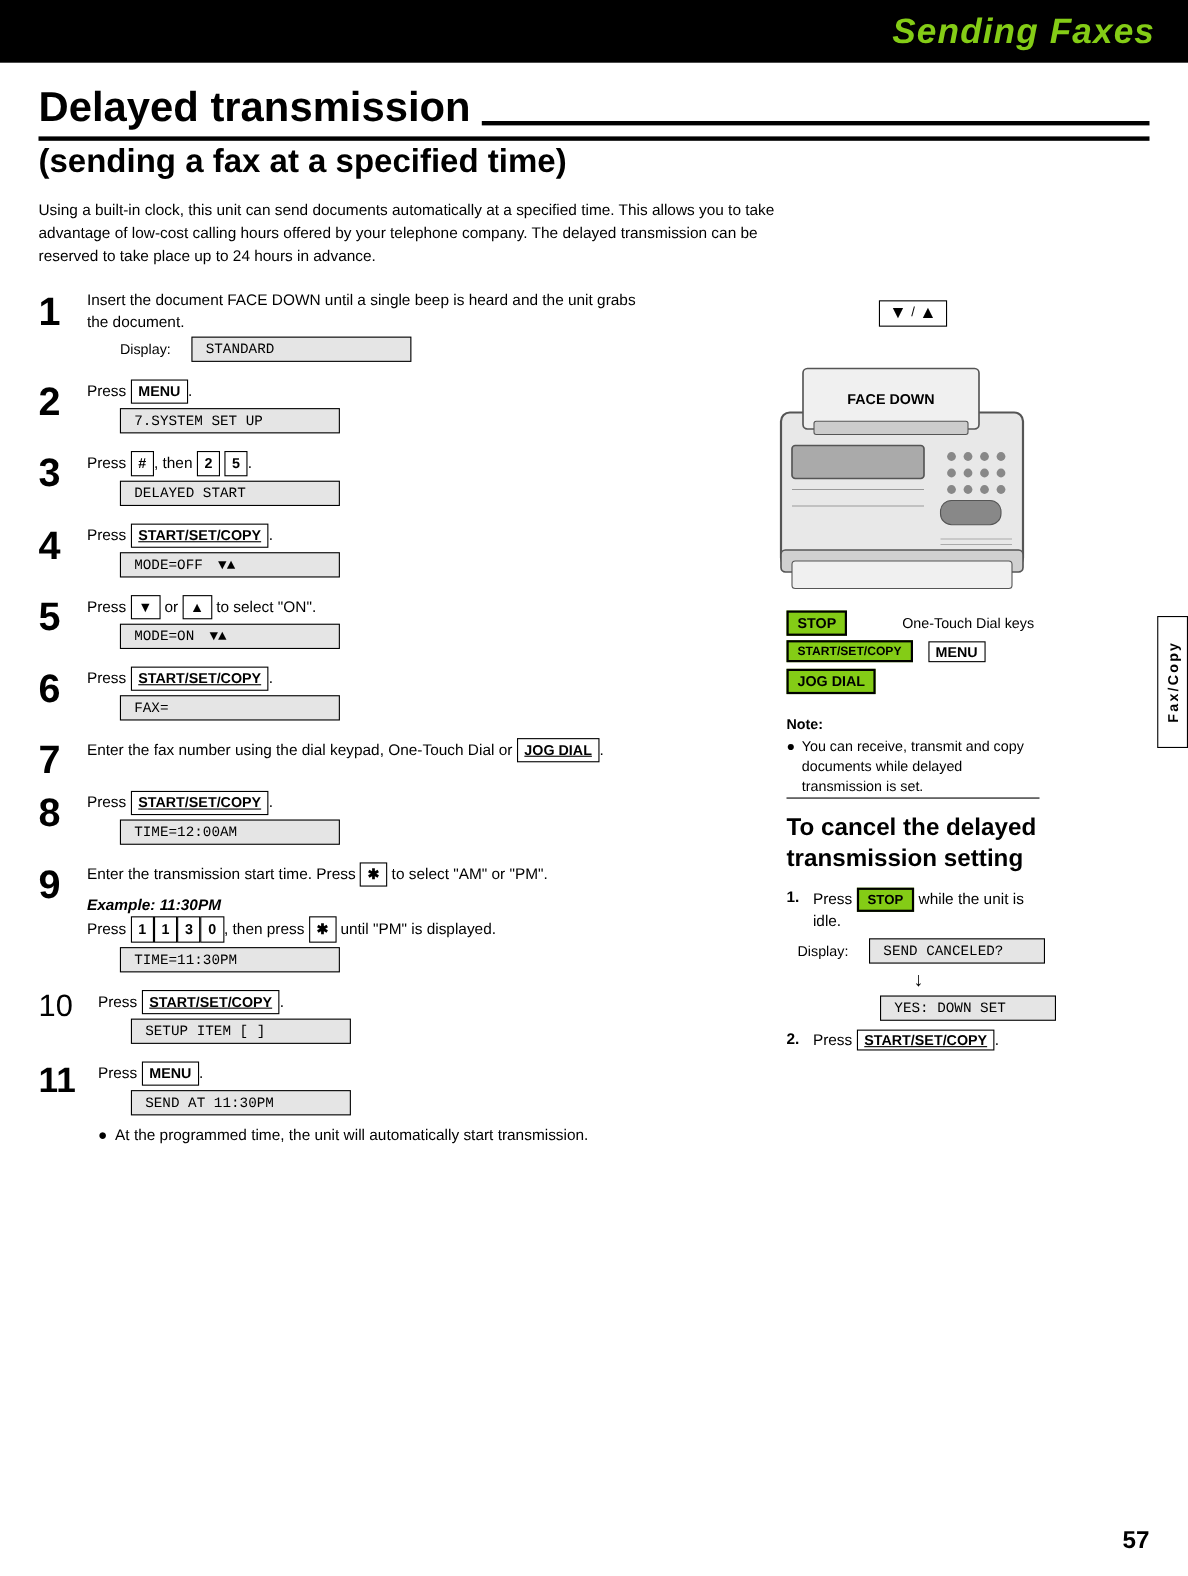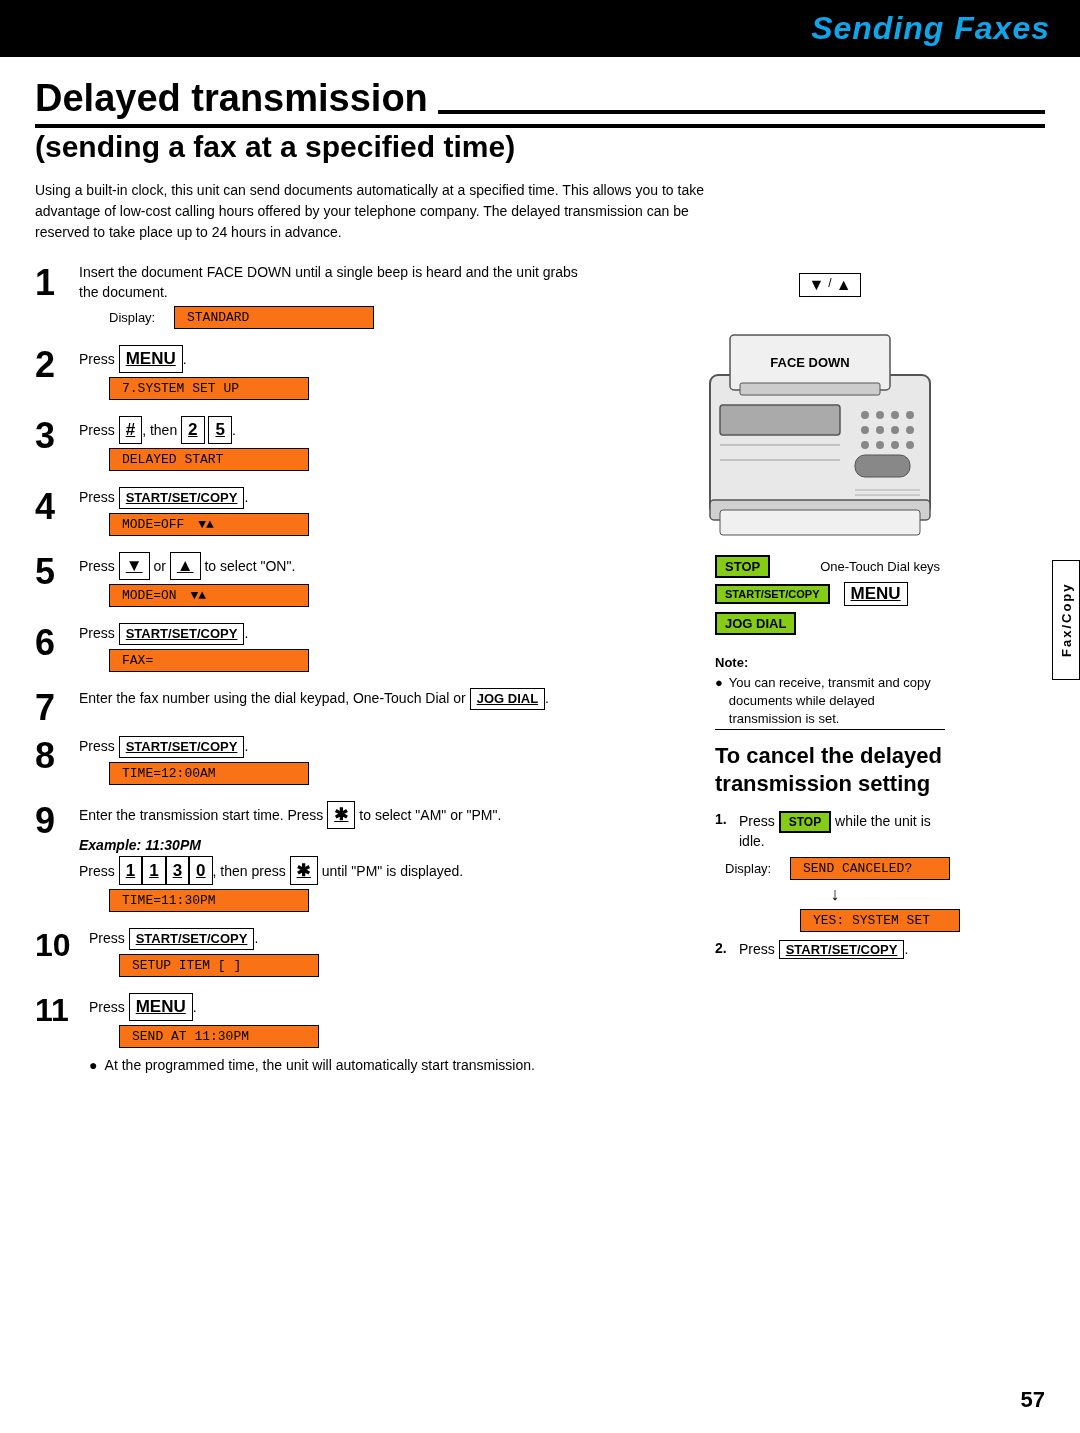--- a/index.html
+++ b/index.html
@@ -9,21 +9,21 @@
       background: #fff;
       font-family: Arial, Helvetica, sans-serif;
       font-size: 15px;
       color: #000;
       position: relative;
     }
 
     
     .header {
       background: #000;
-      color: #0ea5e9;
+      color: #84cc16;
       text-align: right;
       padding: 10px 30px 10px 0;
       font-size: 32px;
       font-weight: bold;
       font-style: italic;
       letter-spacing: 1px;
     }
 
     
     .side-tab {
@@ -130,42 +130,41 @@
     .display-label {
       font-size: 13px;
       min-width: 55px;
     }
     .display-box {
       border: 1.5px solid #000;
       padding: 3px 12px;
       font-family: 'Courier New', monospace;
       font-size: 13px;
       min-width: 160px;
-      background: #f97316;
+      background: #e5e5e5;
     }
     .display-box-wide {
       min-width: 200px;
     }
 
     
     .va-arrows {
       font-size: 13px;
       margin-left: 6px;
     }
 
     
     .kbd {
       display: inline-block;
       border: 1.5px solid #000;
       padding: 1px 6px;
-      font-size: 17px;
+      font-size: 13px;
       font-weight: bold;
       background: #fff;
       font-family: Arial, sans-serif;
-      text-decoration: underline;
     }
     .kbd-underline {
       display: inline-block;
       border: 1.5px solid #000;
       padding: 1px 6px;
       font-size: 13px;
       font-weight: bold;
       background: #fff;
       font-family: Arial, sans-serif;
       text-decoration: underline;
@@ -400,21 +399,21 @@
               Press <span class="kbd">1</span><span class="kbd">1</span><span class="kbd">3</span><span class="kbd">0</span>, then press <span class="kbd">✱</span> until "PM" is displayed.
             </span>
           </div>
           <div class="display-row">
             <div class="display-box display-box-wide">TIME=11:30PM</div>
           </div>
         </div>
       </div>
 
       <div class="step">
-        <div class="step-num" style="font-size:32px;font-weight:bold;min-width:46px;">10</div>
+        <div class="step-num" style="font-size:28px;font-weight:normal;min-width:46px;">10</div>
         <div class="step-content">
           <div class="step-text">
             Press <span class="kbd-underline">START/SET/COPY</span>.
           </div>
           <div class="display-row">
             <div class="display-box display-box-wide">SETUP ITEM [    ]</div>
           </div>
         </div>
       </div>
 
@@ -520,21 +519,21 @@
             </span>
           </div>
           <div style="margin-left:10px;">
             <div class="display-row-inline">
               <span style="font-size:13px;min-width:55px;">Display:</span>
               <div class="display-box">SEND CANCELED?</div>
             </div>
             <div class="arrow-down">↓</div>
             <div class="display-row-inline">
               <span style="min-width:65px;"></span>
-              <div class="display-box">YES: SYSTEM SET</div>
+              <div class="display-box">YES: DOWN SET</div>
             </div>
           </div>
 
           <div class="cancel-step" style="margin-top:8px;">
             <span class="cancel-step-num">2.</span>
             <span>
               Press <span class="kbd-underline">START/SET/COPY</span>.
             </span>
           </div>
         </div>

